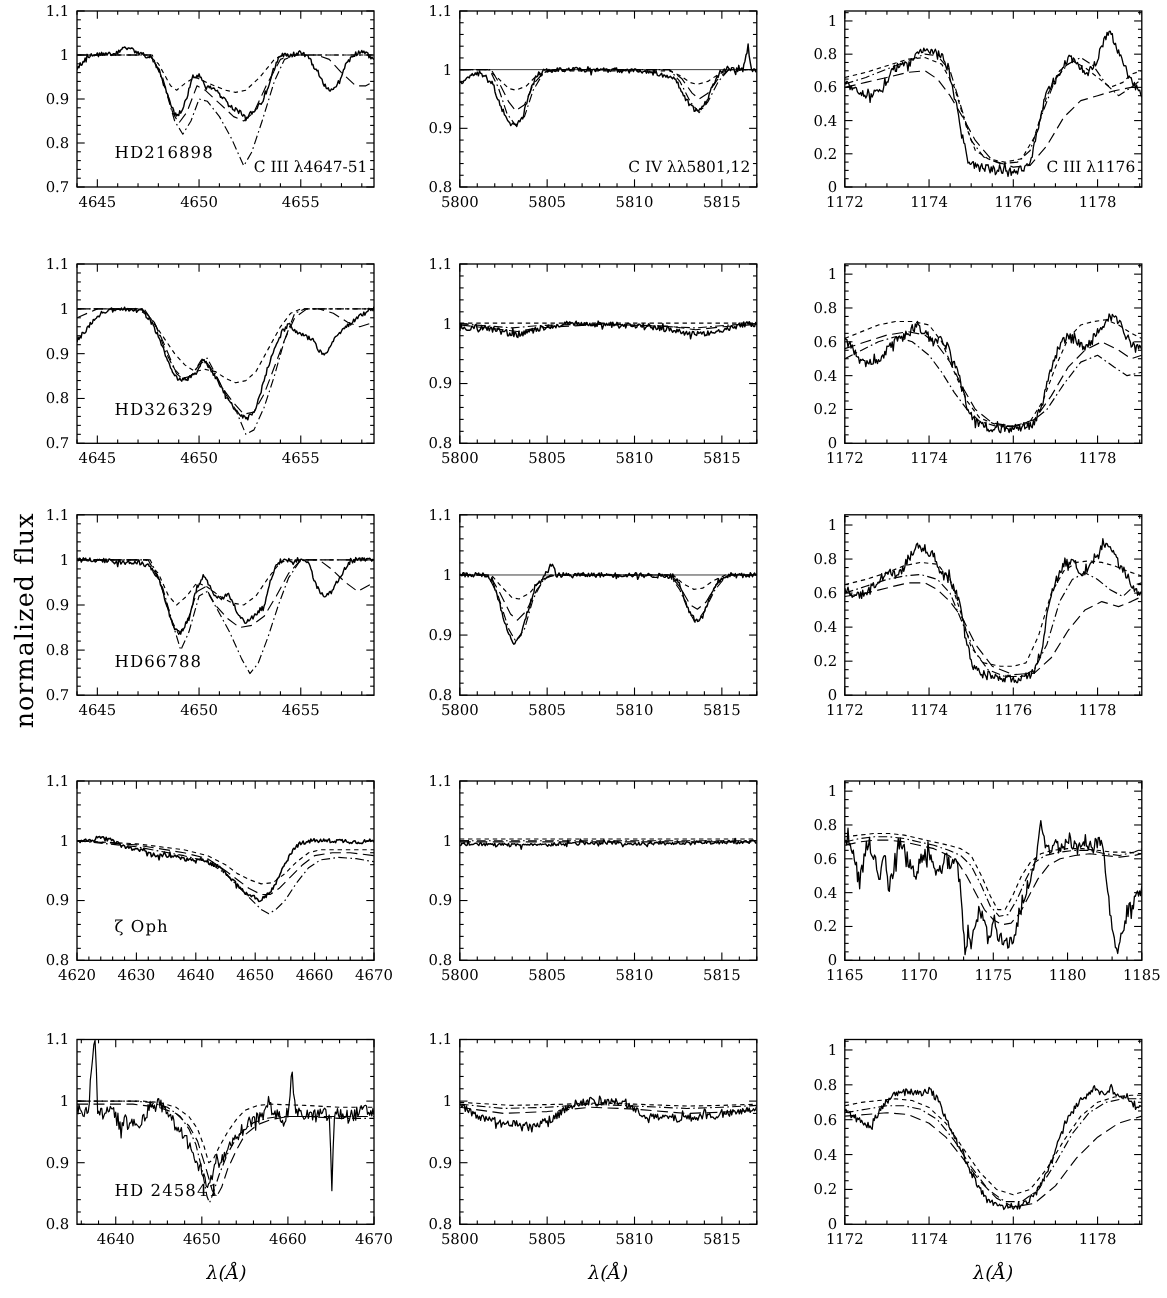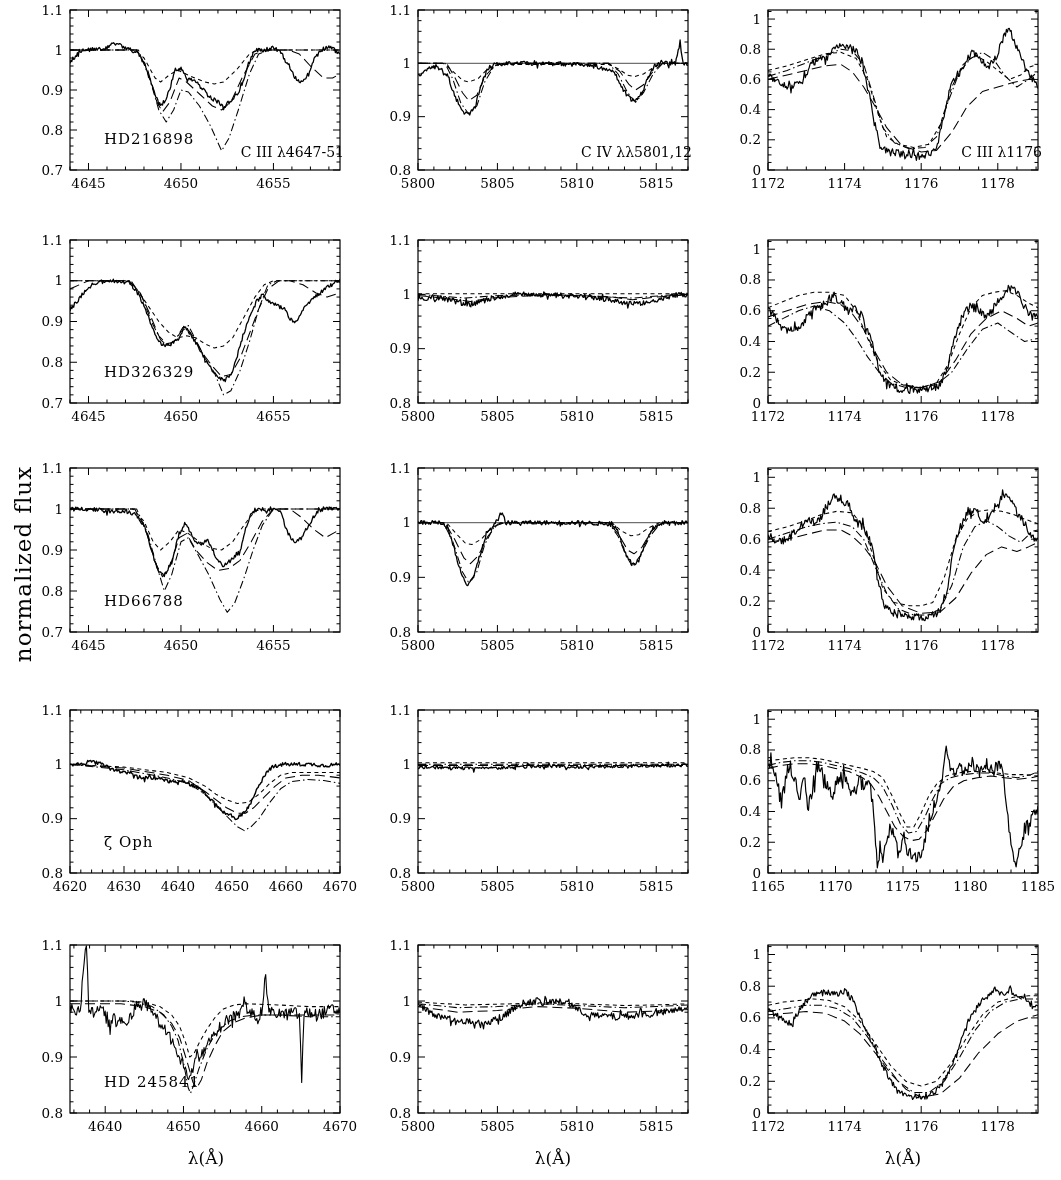--- a/index.html
+++ b/index.html
@@ -1,22 +1,22 @@
 <!DOCTYPE html>
 <html><head>
 <meta charset="utf-8">
 <style>
   html,body{margin:0;padding:0;background:#fff;}
   #figure{position:relative;width:1061px;height:1180px;background:#ffffff;
           font-family:"DejaVu Serif", serif;color:#000;overflow:hidden;}
   .panel{position:absolute;}
   .panel svg{overflow:visible;display:block;}
   .star-label{position:absolute;left:84px;bottom:52px;font-size:15px;letter-spacing:1px;white-space:nowrap;}
-  .line-label{position:absolute;right:6px;bottom:40px;font-size:14px;white-space:nowrap;}
-  .xlab{position:absolute;width:120px;text-align:center;font-size:17px;}
+  .line-label{position:absolute;right:16px;bottom:40px;font-size:14px;white-space:nowrap;}
+  .xlab{position:absolute;width:120px;text-align:center;font-size:17px;font-style:italic;}
   #ylab{position:absolute;left:-127px;top:551px;width:300px;height:26px;text-align:center;
         font-size:23px;letter-spacing:1px;transform:rotate(-90deg);}
 </style>
 </head>
 <body>
 
 <div id="figure">
   <div id="ylab">normalized flux</div>
 
   <div class="panel" style="left:20px;top:2px;width:330px;height:198px">

